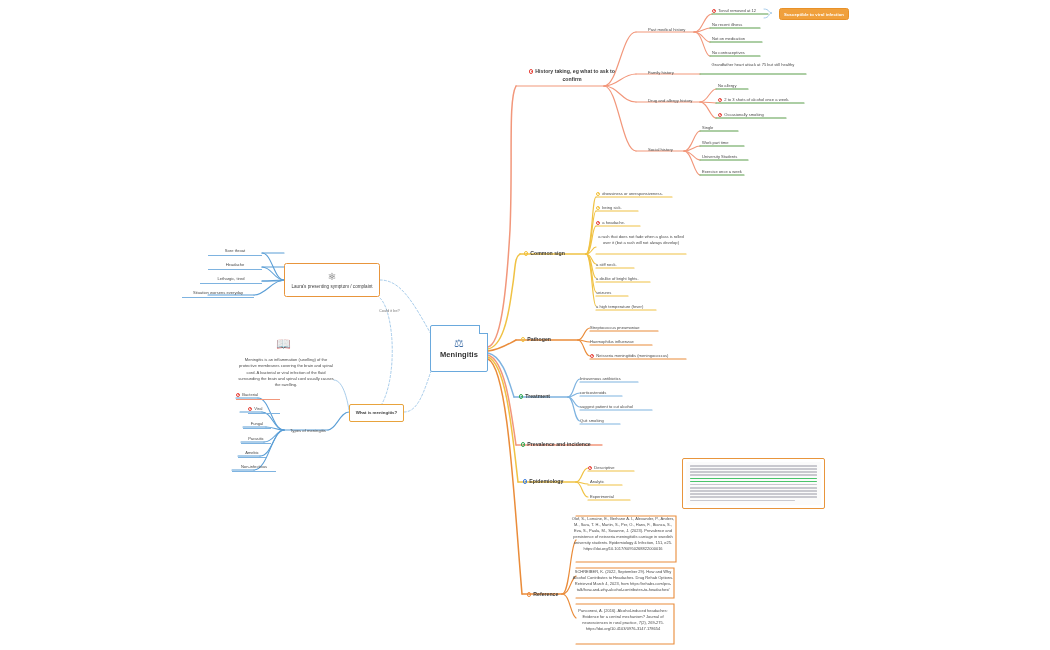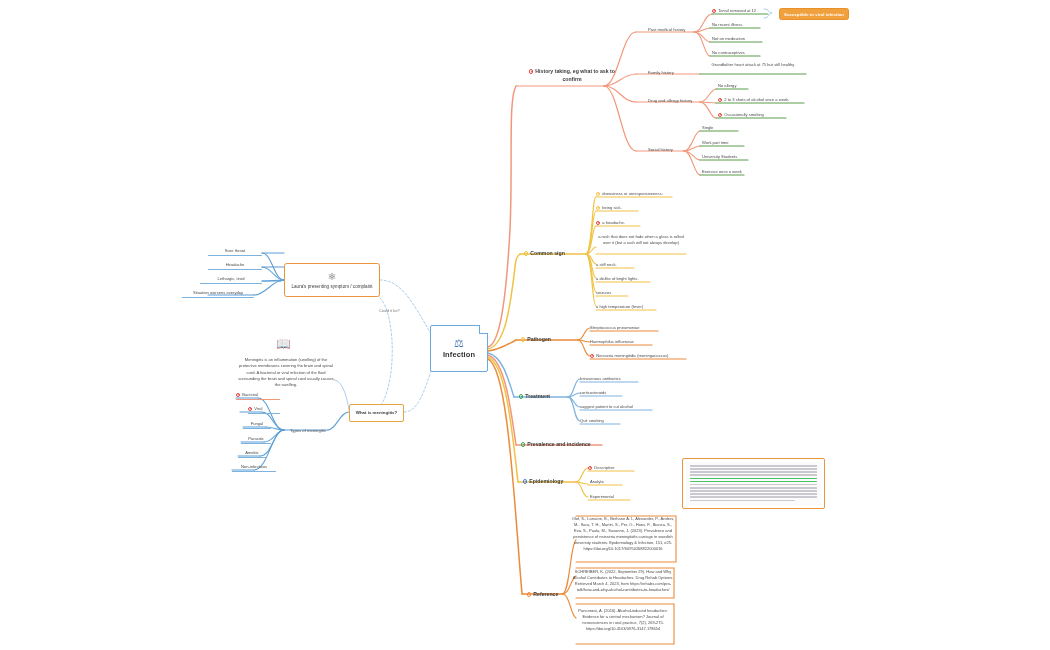--- a/index.html
+++ b/index.html
@@ -264,21 +264,21 @@
       <path d="M562 594 C 570 594, 570 614, 576 618" stroke="#ea8c3a" stroke-width="1.2"></path>
       <path d="M576 516 L 676 516 L 676 562 L 576 562" stroke="#ea8c3a" stroke-width="1.1" fill="none"></path>
       <path d="M576 568 L 674 568 L 674 598 L 576 598" stroke="#ea8c3a" stroke-width="1.1" fill="none"></path>
       <path d="M576 604 L 674 604 L 674 644 L 576 644" stroke="#ea8c3a" stroke-width="1.1" fill="none"></path>
     </g>
   </svg>
 
   <div class="node central">
     <div class="foldcorner"></div>
     <div class="ico">⚖</div>
-    <div class="ttl">Infection</div>
+    <div class="ttl">Meningitis</div>
   </div>
 
   <div class="node symptomcard">
     <div class="ico">⚛</div>
     <div class="cap">Laura's presenting symptom / complaint</div>
   </div>
 
   <div class="leaf ul-blue" style="left:208px;top:248px;width:54px;text-align:center;">
     <span>Sore throat</span>
   </div>

